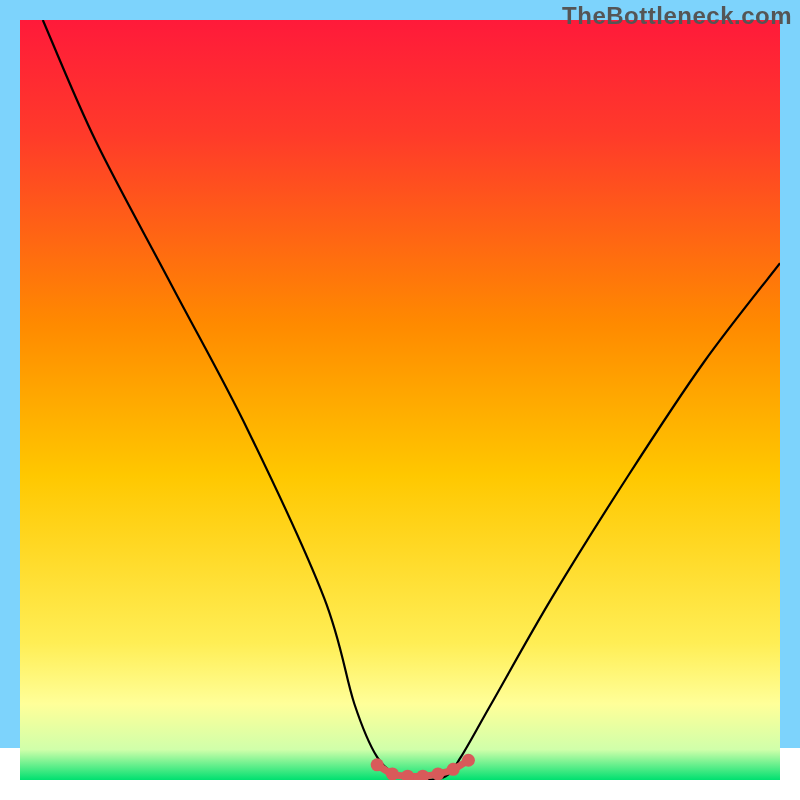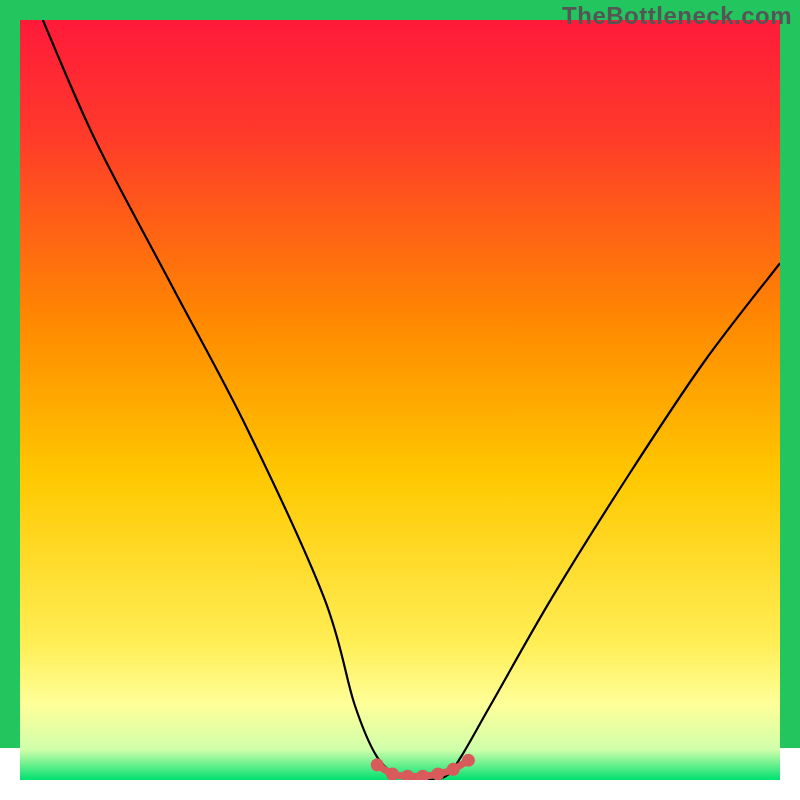--- a/index.html
+++ b/index.html
@@ -6,21 +6,21 @@
     margin: 0;
     padding: 0;
     width: 800px;
     height: 800px;
     overflow: hidden;
     font-family: Arial, Helvetica, sans-serif;
   }
   .frame {
     width: 800px;
     height: 748px;
-    background: #22c55e;
+    background: #7dd3fc;
     position: relative;
   }
   .plot-area {
     position: absolute;
     left: 20px;
     top: 20px;
     width: 760px;
     height: 760px;
   }
   .watermark {

